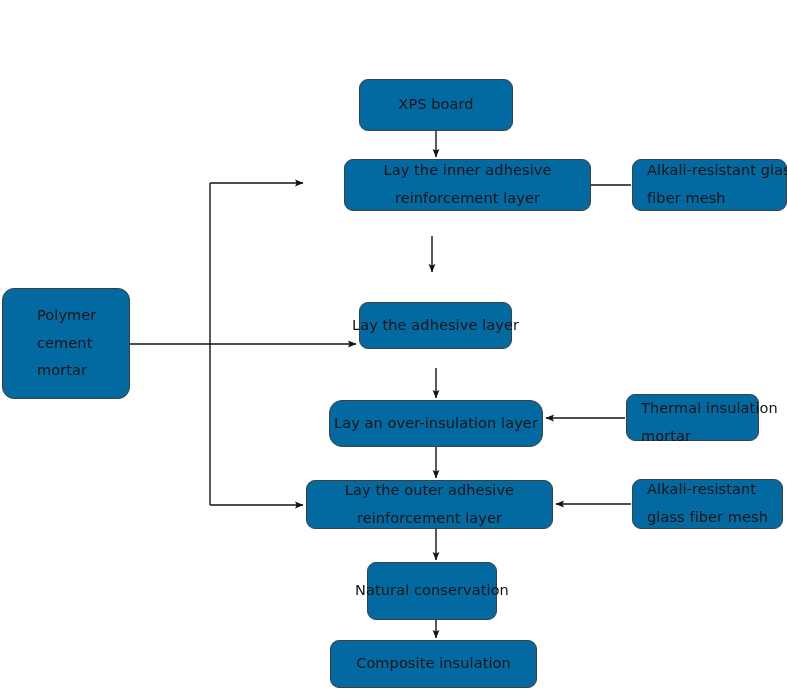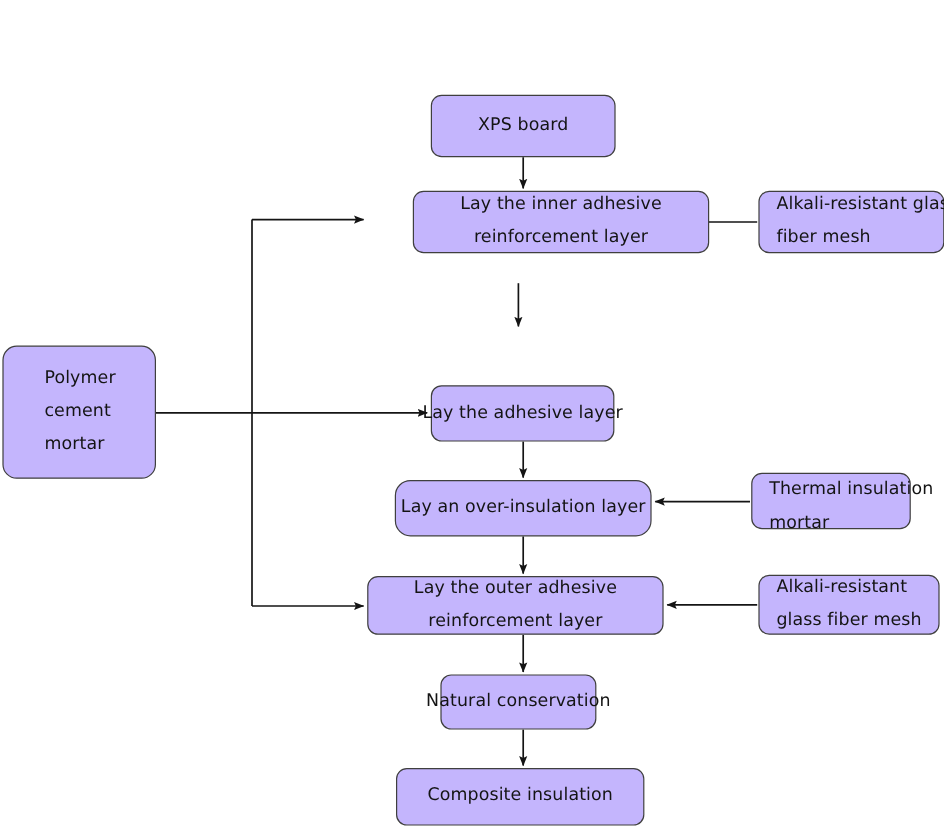--- a/index.html
+++ b/index.html
@@ -24,21 +24,21 @@
     top: 0;
     width: 787px;
     height: 691px;
     pointer-events: none;
   }
   .node {
     position: absolute;
     box-sizing: border-box;
     border: 1px solid #3f3f3f;
     border-radius: 9px;
-    background: #c4b5fd;
+    background: #0369a1;
     display: flex;
     flex-direction: column;
     justify-content: center;
     align-items: center;
     color: #141414;
     font-size: 14.5px;
     line-height: 1.9;
     letter-spacing: 0.1px;
     z-index: 2;
   }
@@ -109,21 +109,21 @@
     <div class="line">Alkali-resistant glass</div>
     <div class="line">fiber mesh</div>
   </div>
 
   <div class="node align-left" style="left: 2px; top: 288px; width: 128px; height: 111px; border-color: rgb(63, 63, 63); border-radius: 12px;">
     <div class="line">Polymer</div>
     <div class="line">cement</div>
     <div class="line">mortar</div>
   </div>
 
-  <div class="node" style="left: 359px; top: 321px; width: 153px; height: 47px; border-color: rgb(63, 63, 63);">
+  <div class="node" style="left: 359px; top: 302px; width: 153px; height: 47px; border-color: rgb(63, 63, 63);">
     <div class="line">Lay the adhesive layer</div>
   </div>
 
   <div class="node" style="left: 329px; top: 400px; width: 214px; height: 47px; border-color: rgb(63, 63, 63); border-radius: 13px;">
     <div class="line">Lay an over-insulation layer</div>
   </div>
 
   <div class="node pad-left" style="left: 626px; top: 394px; width: 133px; height: 47px; border-color: rgb(63, 63, 63); justify-content: space-between;">
     <div class="line">Thermal insulation</div>
     <div class="line">mortar</div>
@@ -132,21 +132,21 @@
   <div class="node" style="left: 306px; top: 480px; width: 247px; height: 49px; border-color: rgb(63, 63, 63); text-align: right;">
     <div class="line">Lay the outer adhesive</div>
     <div class="line">reinforcement layer</div>
   </div>
 
   <div class="node pad-left" style="left: 632px; top: 479px; width: 151px; height: 50px; border-color: rgb(63, 63, 63);">
     <div class="line">Alkali-resistant</div>
     <div class="line">glass fiber mesh</div>
   </div>
 
-  <div class="node" style="left: 367px; top: 562px; width: 130px; height: 46px; border-color: rgb(63, 63, 63);">
+  <div class="node" style="left: 367px; top: 562px; width: 130px; height: 58px; border-color: rgb(63, 63, 63);">
     <div class="line">Natural conservation</div>
   </div>
 
   <div class="node" style="left: 330px; top: 640px; width: 207px; height: 48px; border-color: rgb(63, 63, 63);">
     <div class="line">Composite insulation</div>
   </div>
 
 </div>
 
 </body></html>

